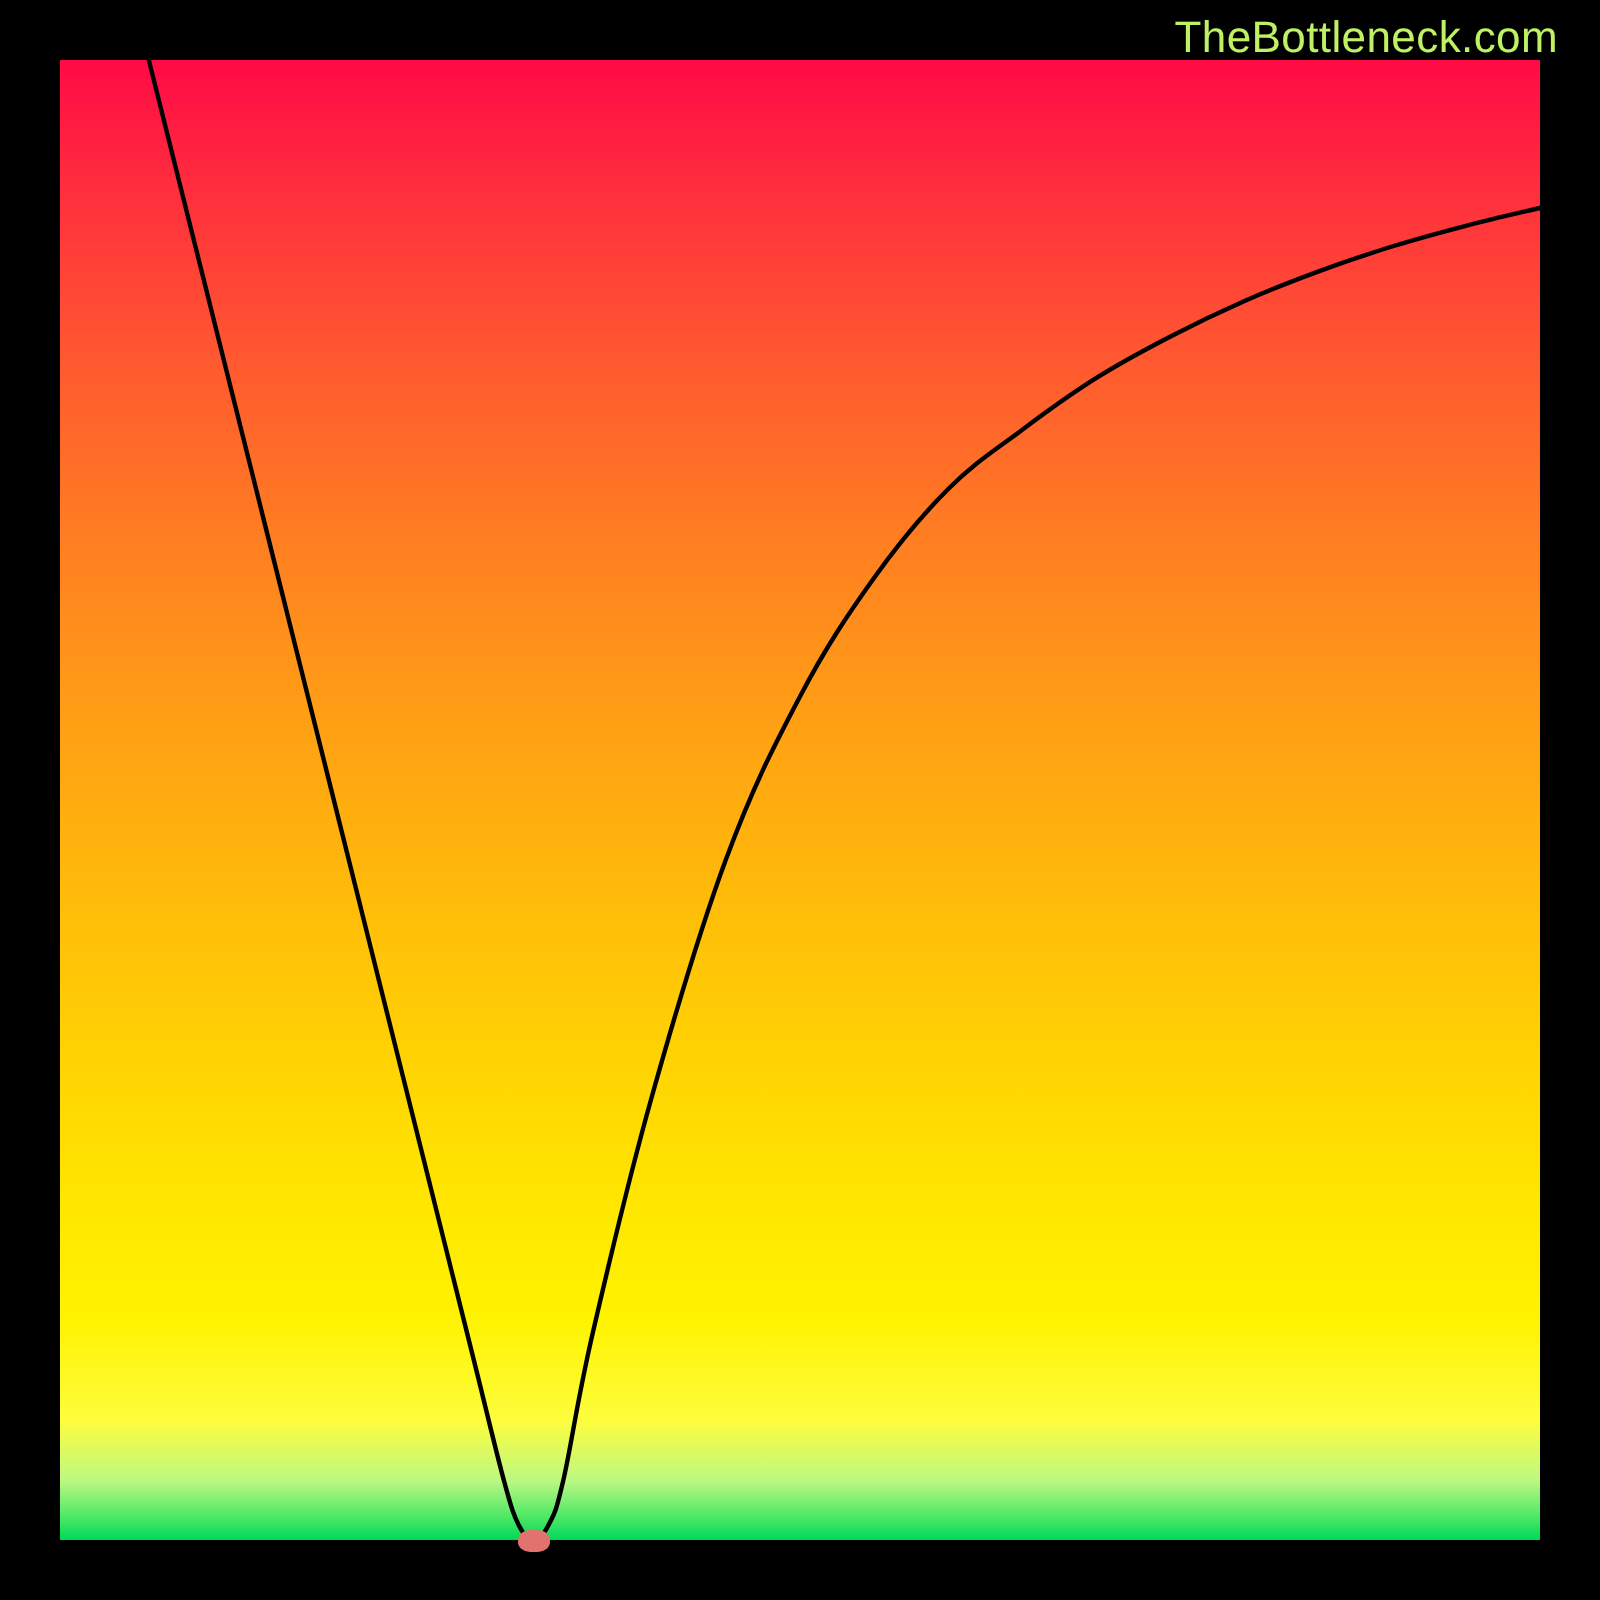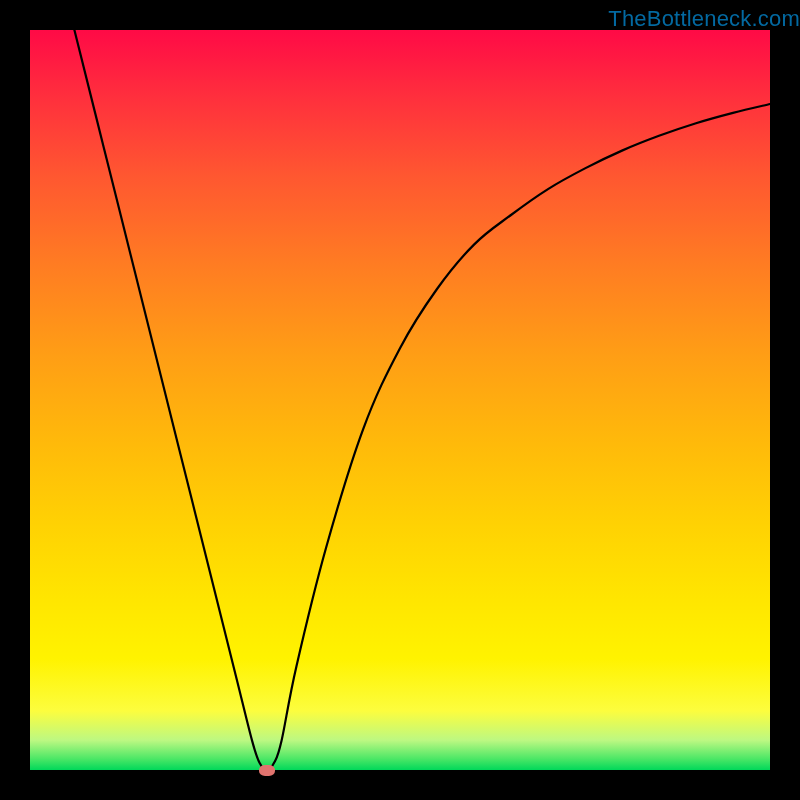--- a/index.html
+++ b/index.html
@@ -27,24 +27,24 @@
       #ffe600 77%,
       #fff300 85%,
       #fcfd3e 92%,
       #bcf882 96%,
       #4be766 98.5%,
       #00d85a 100% );
   }
   .watermark {
     position: absolute;
     top: 6px;
-    right: 0;
+    right: 21px;
     font-family: Arial, Helvetica, sans-serif;
     font-size: 22px;
-    color: #0369a1;
+    color: #bef264;
     letter-spacing: 0.2px;
     user-select: none;
   }
   svg.curve {
     position: absolute;
     left: 0; top: 0;
     width: 100%; height: 100%;
     overflow: visible;
   }
   .dot {

